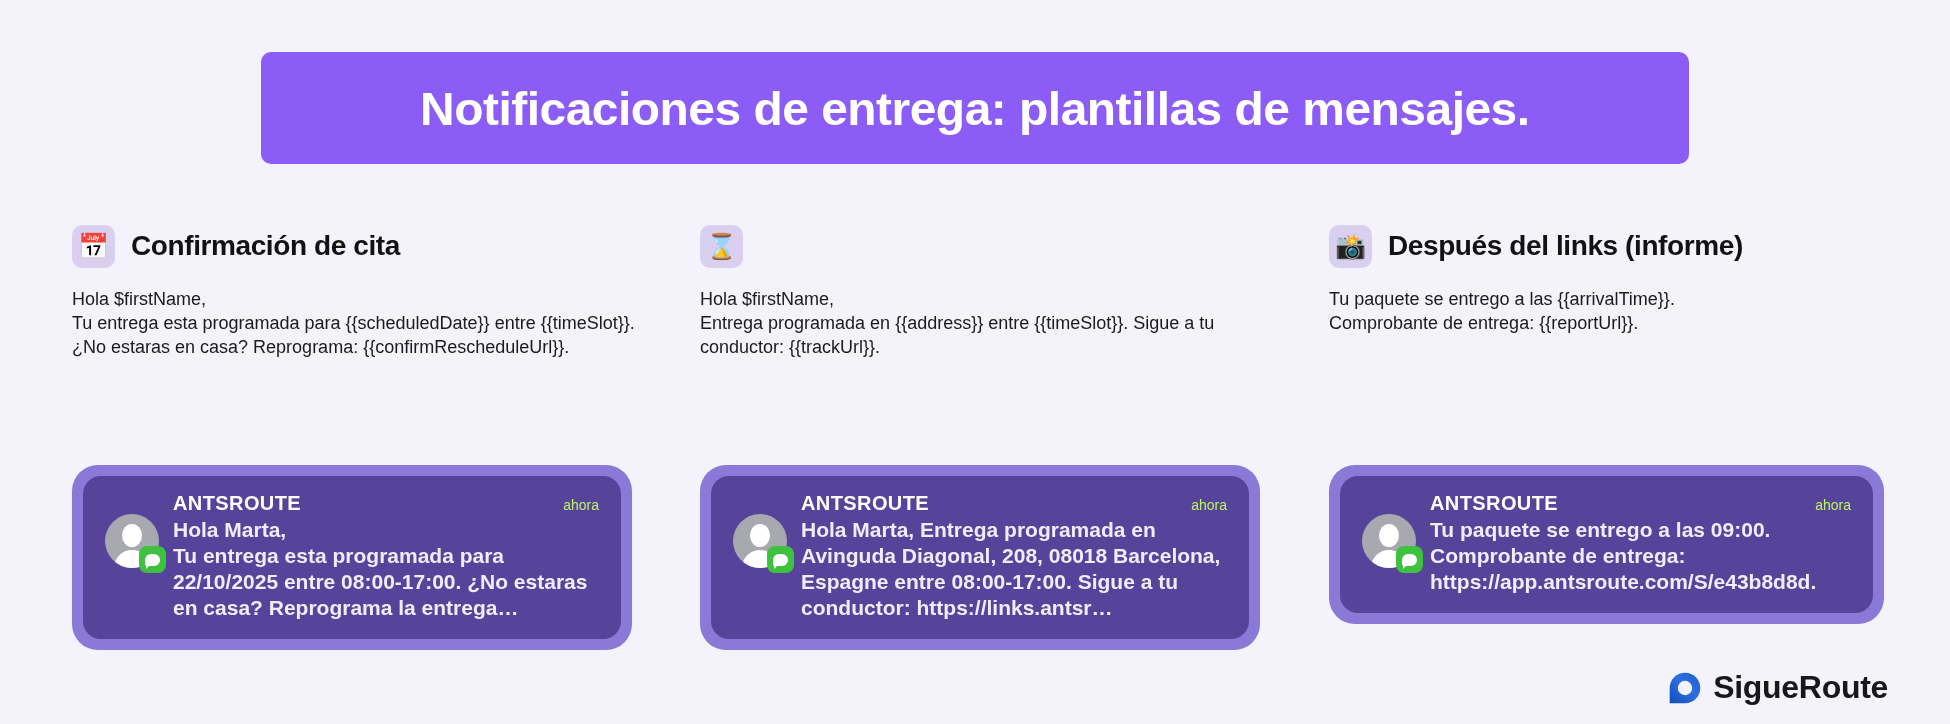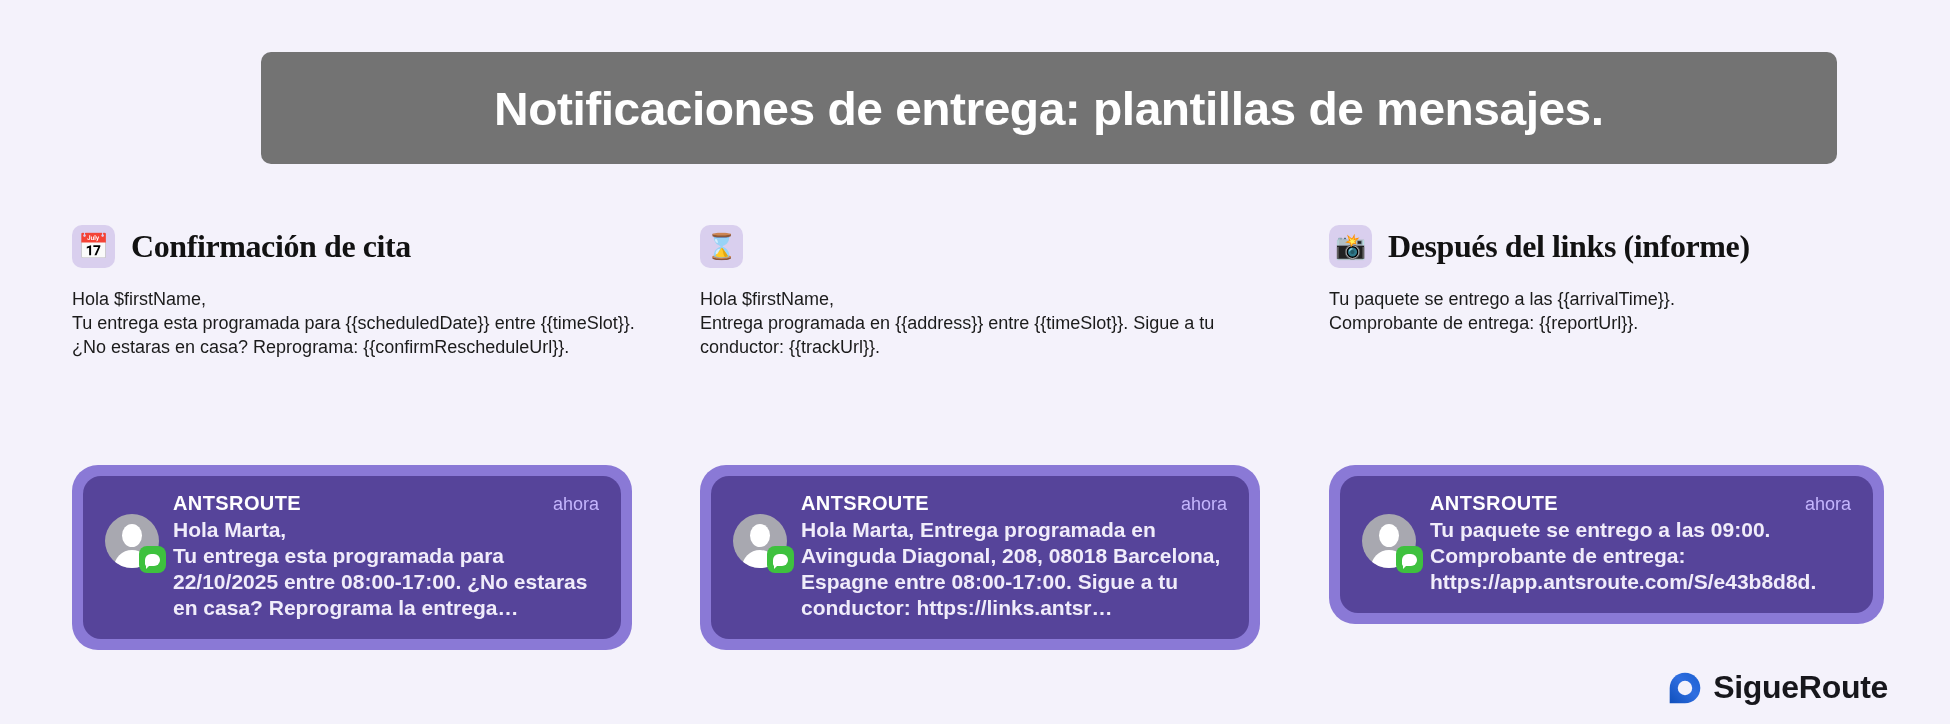--- a/index.html
+++ b/index.html
@@ -13,23 +13,23 @@
     font-family: "Liberation Sans", sans-serif;
     overflow: hidden;
     position: relative;
   }
 
   
   .banner {
     position: absolute;
     left: 261px;
     top: 52px;
-    width: 1576px;
+    width: 1428px;
     height: 112px;
-    background: #737373;
+    background: #8b5cf6;
     border-radius: 10px;
     display: flex;
     align-items: center;
     justify-content: center;
     box-sizing: border-box;
   }
   .banner-title {
     color: #ffffff;
     font-size: 47px;
     font-weight: bold;
@@ -67,26 +67,25 @@
     border-radius: 10px;
     background: #d9cfee;
     display: flex;
     align-items: center;
     justify-content: center;
     font-size: 25px;
     line-height: 1;
     flex: 0 0 auto;
   }
   .col-title {
-    font-size: 32px;
+    font-size: 28px;
     font-weight: bold;
     color: #121212;
     letter-spacing: -0.4px;
     white-space: nowrap;
-    font-family: Liberation Serif, serif;
   }
 
   .col-body {
     margin-top: 18px;
     font-size: 18px;
     line-height: 1.33;
     color: #1b1b1b;
     max-width: 580px;
     white-space: pre-line;
   }
@@ -199,22 +198,22 @@
     justify-content: space-between;
     gap: 10px;
   }
   .notif-app {
     font-size: 20px;
     font-weight: bold;
     color: #ffffff;
     letter-spacing: 0.4px;
   }
   .notif-time {
-    font-size: 18px;
-    color: #c4b5fd;
+    font-size: 14px;
+    color: #bef264;
     flex: 0 0 auto;
   }
   .notif-msg {
     margin-top: 2px;
     font-size: 21px;
     line-height: 1.24;
     color: #f0ecfa;
     white-space: pre-line;
     font-weight: bold;
   }

